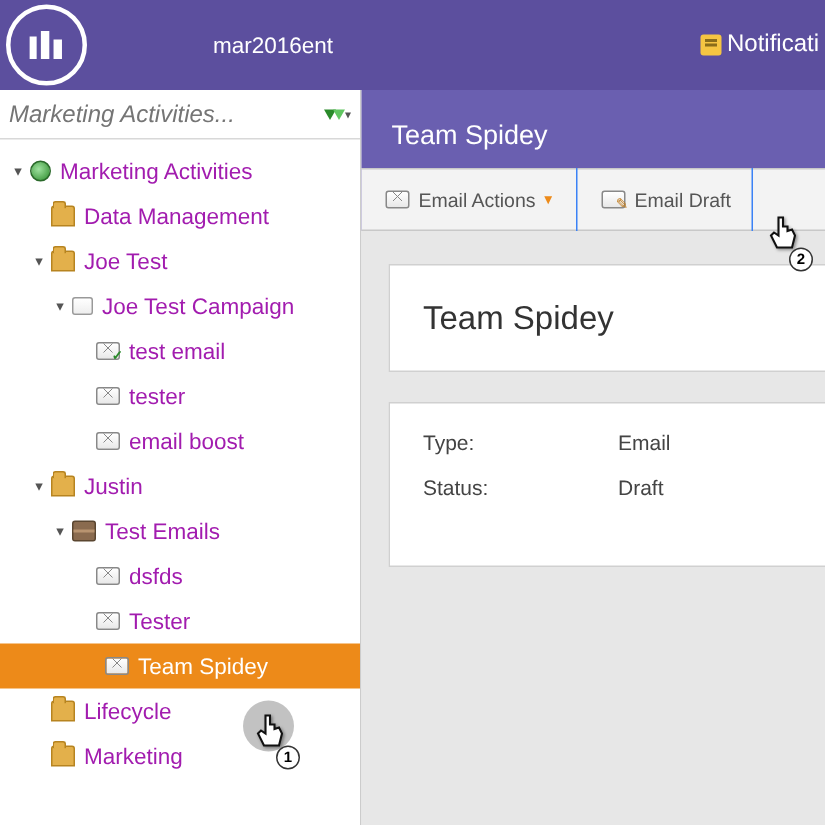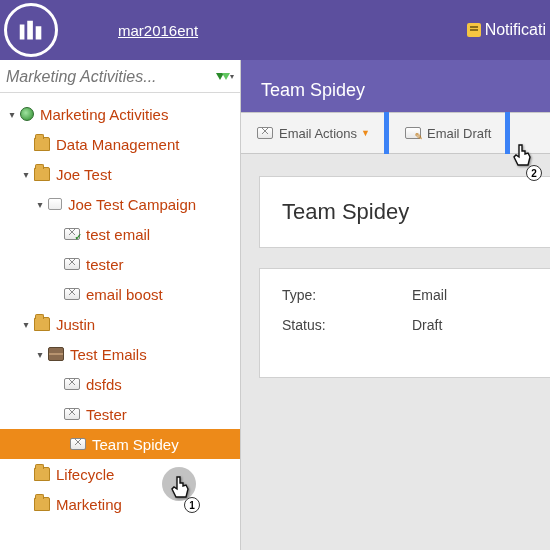--- a/index.html
+++ b/index.html
@@ -1,21 +1,21 @@
 <!DOCTYPE html>
 <html><head>
 <meta charset="utf-8">
 <style>
   * { box-sizing: border-box; margin: 0; padding: 0; }
   body { font-family: Arial, Helvetica, sans-serif; width: 550px; height: 550px; overflow: hidden; background: #fff; }
   
   .header { background: #5c4f9e; height: 60px; display: flex; align-items: center; color: #fff; }
   .logo { width: 54px; height: 54px; border: 3px solid #fff; border-radius: 50%; margin-left: 4px; display: flex; align-items: center; justify-content: center; background: #5c4f9e; }
   .logo svg { width: 30px; height: 30px; }
-  .org-name { margin-left: 60px; font-size: 15px; text-decoration: underline; }
+  .org-name { margin-left: 84px; font-size: 15px; }
   .notif { margin-left: auto; display: flex; align-items: center; padding-right: 4px; font-size: 16px; }
   .notif-icon { width: 14px; height: 14px; background: #f5c542; border-radius: 2px; margin-right: 4px; display:inline-block; position:relative; }
   .notif-icon::after { content:""; position:absolute; top:3px; left:3px; right:3px; height:2px; background:#8a6d1a; box-shadow:0 3px 0 #8a6d1a; }
   
   .body { display: flex; height: 490px; }
   
   .sidebar { width: 300px; border-right: 1px solid #ccc; display:flex; flex-direction:column; }
   .search-row { display:flex; align-items:center; padding: 8px 6px 6px 6px; border-bottom: 1px solid #d8d8d8; }
   .search-input { flex:1; border:none; outline:none; font-size:16px; color:#888; font-style:italic; }
   .search-arrow { width:20px; height:14px; }
@@ -31,27 +31,27 @@
   .ico.folder { background:#e3b04b; border-radius:2px 2px 0 0; border:1px solid #b78420; }
   .ico.folder::before { content:""; position:absolute; top:-4px; left:0; width:7px; height:4px; background:#e3b04b; border:1px solid #b78420; border-bottom:none; border-radius:2px 2px 0 0; }
   .ico.box { background:#8a6b4f; border-radius:2px; border:1px solid #5a4630; }
   .ico.box::before { content:""; position:absolute; top:5px; left:0; right:0; height:2px; background:#b89470; }
   .ico.bulb { width:14px; height:12px; border:1px solid #999; border-radius:2px; background:linear-gradient(#fff,#eee); }
   .ico.mail { width:16px; height:12px; border:1px solid #888; border-radius:2px; background:linear-gradient(#fff,#e8e8e8); }
   .ico.mail::before { content:""; position:absolute; top:0; left:0; right:0; height:6px; background:linear-gradient(135deg, transparent 48%, #888 48%, #888 52%, transparent 52%), linear-gradient(-135deg, transparent 48%, #888 48%, #888 52%, transparent 52%); }
   .ico.mailcheck::after { content:"✓"; position:absolute; right:-3px; bottom:-3px; font-size:9px; color:#2a8a2a; font-weight:bold; }
   .ico.maildraft { width:16px; height:12px; border:1px solid #888; border-radius:2px; background:linear-gradient(#fff,#e8e8e8); }
   .ico.maildraft::after { content:"✎"; position:absolute; right:-3px; bottom:-4px; font-size:10px; color:#c07a1a; }
-  .label { color:#c2410c; }
+  .label { color:#a21caf; }
   
   .main { flex:1; background:#e7e7e7; display:flex; flex-direction:column; position:relative; }
   .tab-bar { background:#6a5fb0; height:94px; color:#fff; position:relative; }
   .tab-title { position:absolute; left:20px; top:20px; font-size:18px; }
   .toolbar { position:absolute; bottom:0; left:0; right:0; height:42px; background:#f3f3f3; display:flex; align-items:center; border-top:1px solid #c8c8c8; border-bottom:1px solid #c8c8c8; }
-  .tool-btn { height:42px; display:flex; align-items:center; padding:0 14px; font-size:13px; color:#555; border-right:5px solid #3b82f6; cursor:pointer; }
+  .tool-btn { height:42px; display:flex; align-items:center; padding:0 14px; font-size:13px; color:#555; border-right:1px solid #3b82f6; cursor:pointer; }
   .tool-btn .tri { font-size:9px; color:#ed8a19; margin-left:4px; }
   
   .panel { margin:22px 0 0 18px; background:#fff; border:1px solid #d0d0d0; padding:22px; min-width:300px; }
   .panel-title { font-size:22px; color:#333; }
   .panel2 { margin:20px 0 0 18px; background:#fff; border:1px solid #d0d0d0; padding:18px 22px 30px 22px; min-width:300px; font-size:14px; color:#444; }
   .kv { display:flex; margin-bottom:14px; }
   .kv .k { width:130px; }
   
   .cursor { position:absolute; pointer-events:none; z-index:50; }
   .cursor .step { position:absolute; width:16px; height:16px; border-radius:50%; background:#fff; border:1px solid #333; font-size:10px; display:flex; align-items:center; justify-content:center; top:22px; left:16px; font-weight:bold; }

